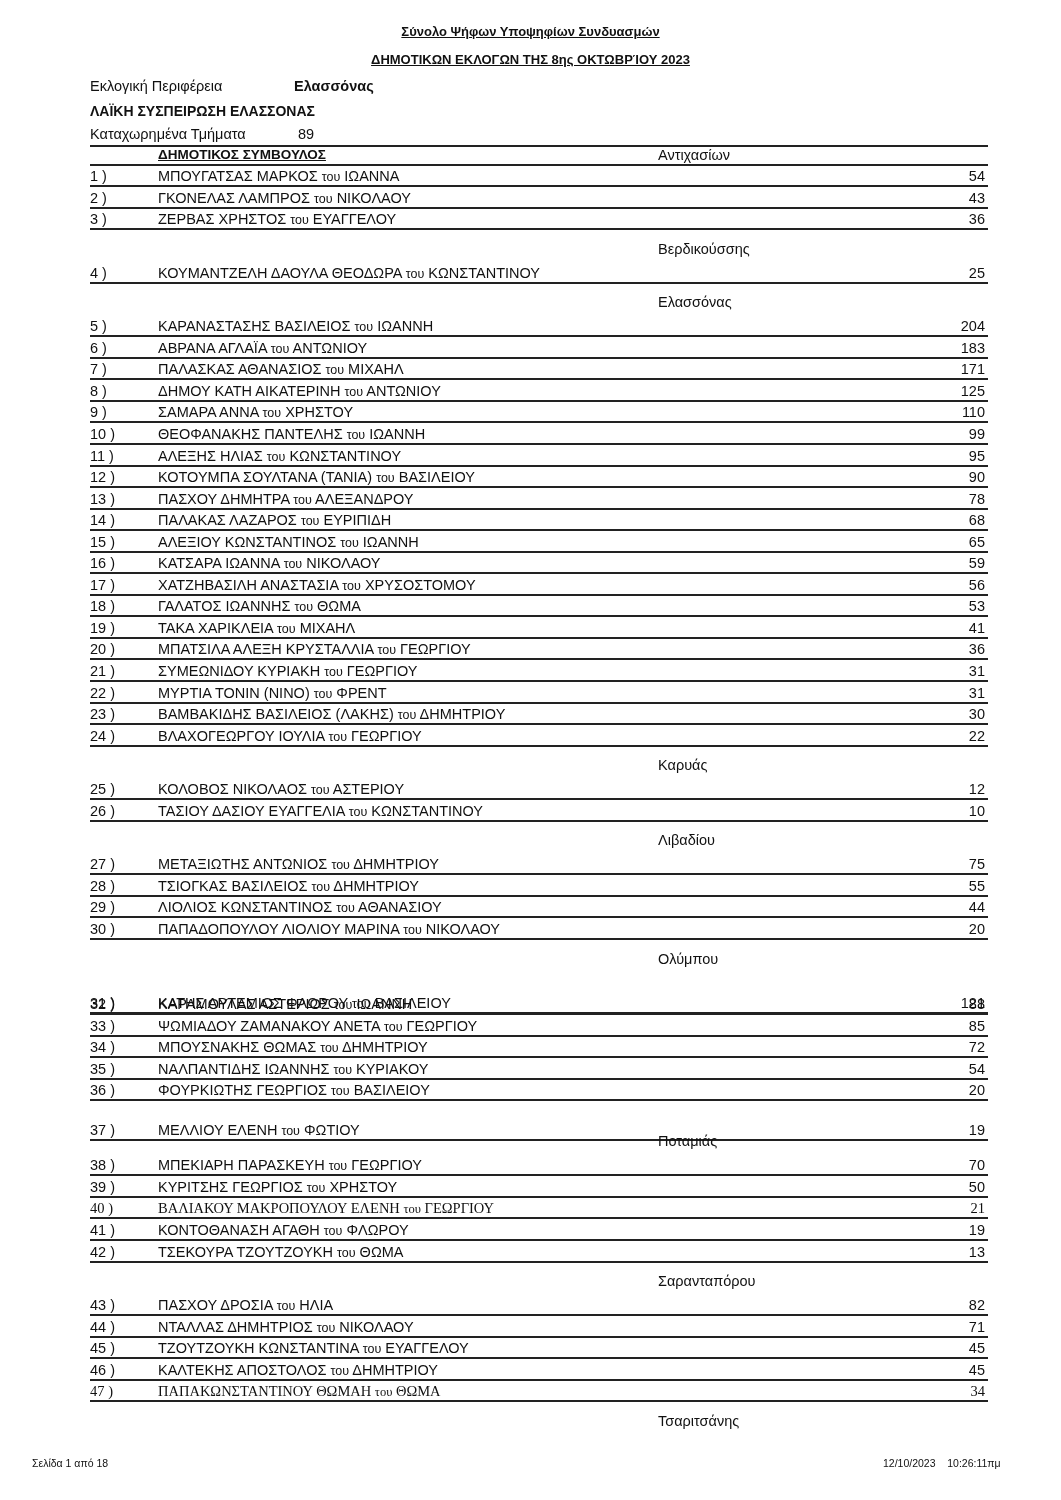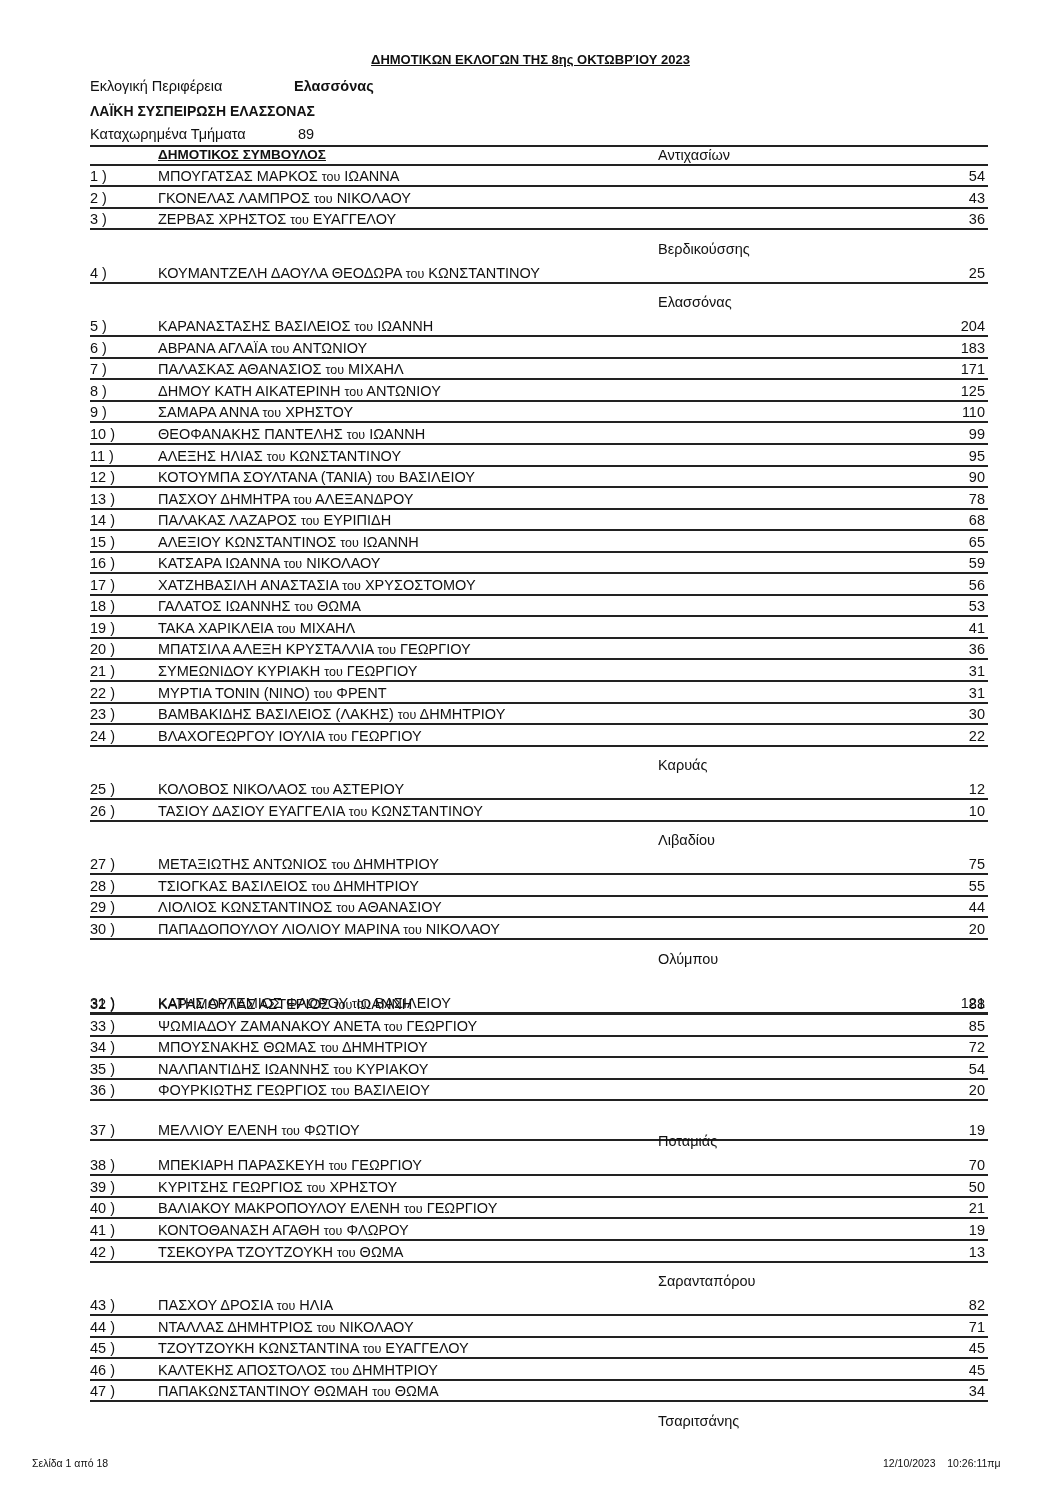--- a/index.html
+++ b/index.html
@@ -28,20 +28,21 @@
     .row .name .fa { font-size: 12.5px; margin-top: 20px; }
     .row .votes { position: absolute; right: 3px; top: 2px; }
     .district { position: absolute; left: 658px; font-size: 14.5px; }
     .footer-left { position: absolute; left: 32px; top: 1457px; font-size: 10.5px; }
     .footer-right { position: absolute; left: 883px; top: 1457px; font-size: 10.5px; white-space: pre; }
   </style>
 </head>
 <body>
 
 <div class="page">
+  <div class="title t1">Σύνολο Ψήφων Υποψηφίων Συνδυασμών</div>
   <div class="title t2">ΔΗΜΟΤΙΚΩΝ ΕΚΛΟΓΩΝ ΤΗΣ  8ης ΟΚΤΩΒΡΊΟΥ 2023</div>
 
   <div class="meta region">
     <span class="lbl">Εκλογική Περιφέρεια</span><span class="val">Ελασσόνας</span>
   </div>
   <div class="meta party">ΛΑΪΚΗ ΣΥΣΠΕΙΡΩΣΗ ΕΛΑΣΣΟΝΑΣ</div>
   <div class="meta sections">
     <span class="lbl">Καταχωρημένα Τμήματα</span><span>89</span>
   </div>
 
@@ -247,21 +248,21 @@
       <div class="row" style="top: 1155.35px;">
         <span class="num">38 )</span>
         <span class="name"><span>ΜΠΕΚΙΑΡΗ ΠΑΡΑΣΚΕΥΗ</span> <span class="fa">του</span> <span>ΓΕΩΡΓΙΟΥ</span></span>
         <span class="votes">70</span>
       </div>
       <div class="row" style="top: 1176.9px;">
         <span class="num">39 )</span>
         <span class="name"><span>ΚΥΡΙΤΣΗΣ ΓΕΩΡΓΙΟΣ</span> <span class="fa">του</span> <span>ΧΡΗΣΤΟΥ</span></span>
         <span class="votes">50</span>
       </div>
-      <div class="row" style="top: 1198.45px;">
+      <div class="row" style="top: 1198.45px; font-family: Liberation Serif, serif;">
         <span class="num">40 )</span>
         <span class="name"><span>ΒΑΛΙΑΚΟΥ ΜΑΚΡΟΠΟΥΛΟΥ ΕΛΕΝΗ</span> <span class="fa">του</span> <span>ΓΕΩΡΓΙΟΥ</span></span>
         <span class="votes">21</span>
       </div>
       <div class="row" style="top: 1220px;">
         <span class="num">41 )</span>
         <span class="name"><span>ΚΟΝΤΟΘΑΝΑΣΗ ΑΓΑΘΗ</span> <span class="fa">του</span> <span>ΦΛΩΡΟΥ</span></span>
         <span class="votes">19</span>
       </div>
       <div class="row" style="top: 1241.55px;">
@@ -283,21 +284,21 @@
       <div class="row" style="top: 1338.2px;">
         <span class="num">45 )</span>
         <span class="name"><span>ΤΖΟΥΤΖΟΥΚΗ ΚΩΝΣΤΑΝΤΙΝΑ</span> <span class="fa">του</span> <span>ΕΥΑΓΓΕΛΟΥ</span></span>
         <span class="votes">45</span>
       </div>
       <div class="row" style="top: 1359.75px;">
         <span class="num">46 )</span>
         <span class="name"><span>ΚΑΛΤΕΚΗΣ ΑΠΟΣΤΟΛΟΣ</span> <span class="fa">του</span> <span>ΔΗΜΗΤΡΙΟΥ</span></span>
         <span class="votes">45</span>
       </div>
-      <div class="row" style="top: 1381.3px;">
+      <div class="row" style="top: 1381.3px; font-family: Liberation Serif, serif;">
         <span class="num">47 )</span>
         <span class="name"><span>ΠΑΠΑΚΩΝΣΤΑΝΤΙΝΟΥ ΘΩΜΑΗ</span> <span class="fa">του</span> <span>ΘΩΜΑ</span></span>
         <span class="votes">34</span>
       </div>
       <div class="district" style="top: 1412.85px;">Τσαριτσάνης</div>
     </div>
 
   <div class="footer-left">Σελίδα 1 από 18</div>
   <div class="footer-right">12/10/2023    10:26:11πμ</div>
 </div>

